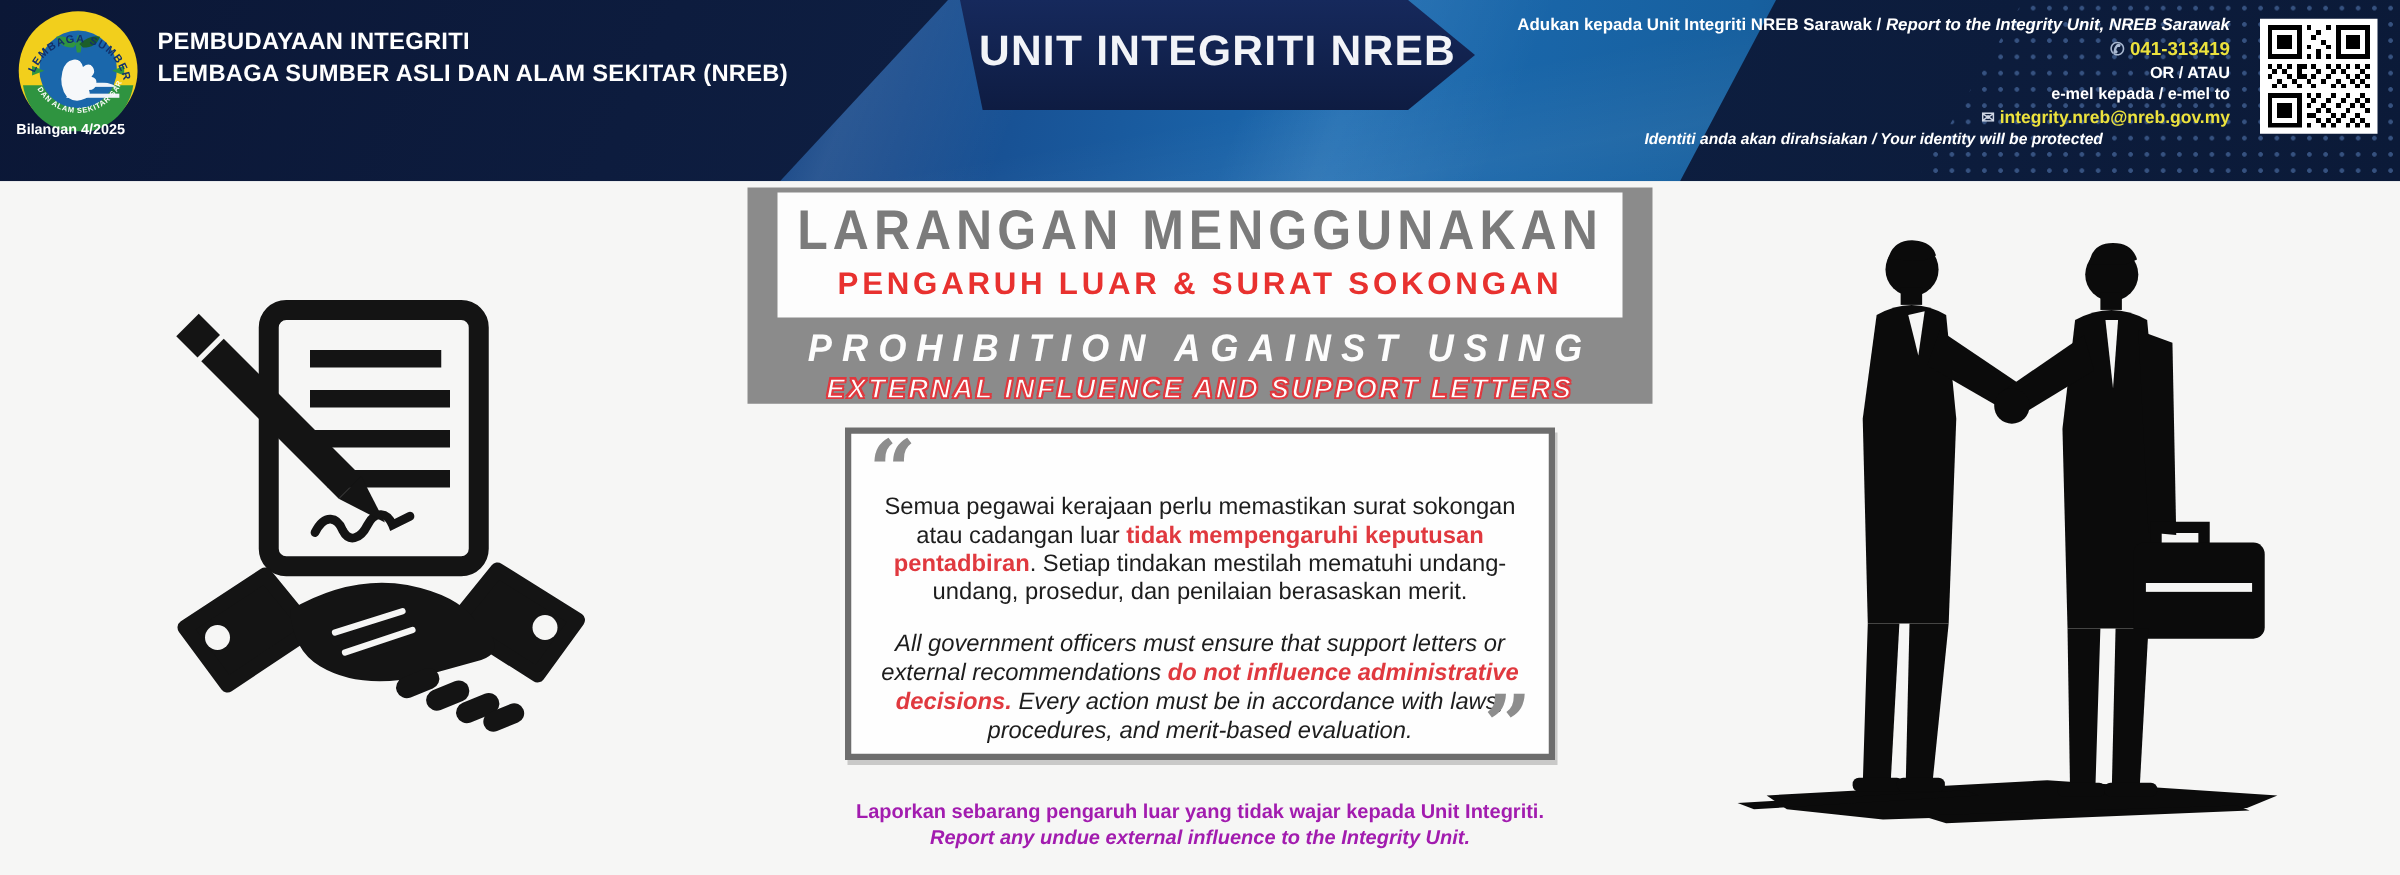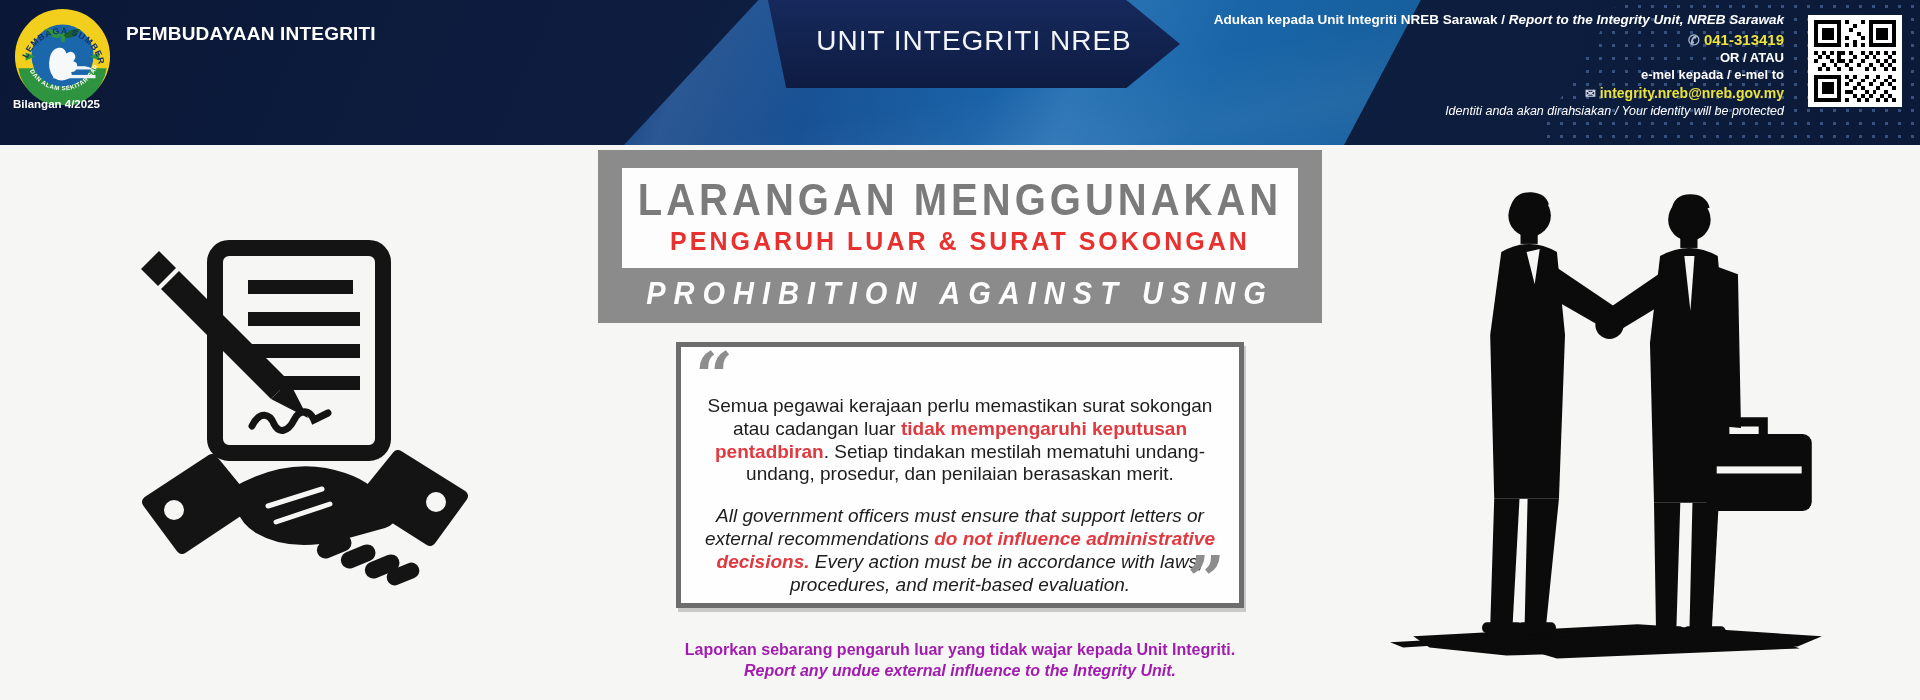--- a/index.html
+++ b/index.html
@@ -23,46 +23,46 @@
          background:linear-gradient(100deg,#11264f 0%,#0b1a38 100%);
          clip-path:polygon(74% 0, 100% 0, 100% 100%, 70% 100%); }
   .hdr-dots { position:absolute; right:0; top:0; width:430px; height:100%;
          clip-path:polygon(30% 0, 100% 0, 100% 100%, 10% 100%);
          background-image:radial-gradient(circle, rgba(96,136,198,.5) 1.6px, transparent 2px);
          background-size:13px 13px; }
   .chevron { position:absolute; left:768px; top:0; width:412px; height:88px;
          background:linear-gradient(180deg,#16295c 0%,#0e1c42 100%);
          clip-path:polygon(0 0, 87% 0, 100% 50%, 87% 100%, 4.4% 100%);
          display:flex; align-items:center; justify-content:center; }
-  .chevron span { color:#f2f4f8; font-weight:normal; font-size:28px; letter-spacing:1px; padding-bottom:6px; }
+  .chevron span { color:#f2f4f8; font-weight:bold; font-size:34px; letter-spacing:1px; padding-bottom:6px; }
   .logo { position:absolute; left:14px; top:8px; width:97px; height:97px; }
   .org { position:absolute; left:126px; top:21px; color:#fff; font-weight:bold;
          font-size:19px; line-height:1.35; letter-spacing:.2px; }
   .issue { position:absolute; left:13px; top:98px; color:#fff; font-weight:bold; font-size:11.5px; }
   .contact { position:absolute; right:136px; top:12px; text-align:right; color:#fff; line-height:1.24; }
   .c-report { font-size:13.5px; font-weight:bold; }
   .c-report .it { font-style:italic; }
   .c-phone { font-size:15px; font-weight:bold; color:#ece23d; margin-top:2px; }
   .ph-ico { color:#a9b9d2; font-size:14px; }
   .c-or, .c-maillabel { font-size:13px; font-weight:bold; margin-top:1px;text-align:right; }
   .c-email { font-size:14px; font-weight:bold; color:#ece23d; margin-top:1px; }
   .env-ico { color:#cfd6e4; font-size:13px; }
-  .c-identity { font-size:12.5px; font-weight:normal; font-style:italic; margin-top:2px; }
+  .c-identity { font-size:12.5px; font-weight:bold; font-style:italic; margin-top:2px;text-align:center; }
   .qr { position:absolute; right:18px; top:15px; width:94px; height:92px; background:#fff; padding:5px; }
   .qr svg { width:100%; height:100%; display:block; }
 
   
   .main { position:absolute; left:0; top:145px; width:1920px; height:555px; background:#f6f6f5; }
 
   .contract-icon { position:absolute; left:140px; top:95px; width:330px; height:370px; }
   .handshake-illustration { position:absolute; left:1385px; top:18px; width:445px; height:508px; }
 
   .title-block { position:absolute; left:598px; top:5px; width:724px; height:173px;
          background:#8b8b8b; text-align:center; }
-  .title-white { margin:18px 24px 10px; background:#fdfdfd; padding:10px 4px 12px; }
+  .title-white { margin:4px 24px 10px; background:#fdfdfd; padding:10px 4px 12px; }
   .t1 { font-size:40px; font-weight:bold; color:#7b7b7b; letter-spacing:4px;
         transform:scaleY(1.12); line-height:1.05; }
   .t2 { font-size:25px; font-weight:bold; color:#e8312f; letter-spacing:3px; margin-top:7px; }
   .t3 { color:#fdfdfd; font-weight:bold; font-style:italic; font-size:29px; letter-spacing:8px;
         transform:scaleY(1.06); line-height:1.05; }
   .t4 { color:#fdfdfd; font-weight:bold; font-style:italic; font-size:22px; letter-spacing:2px;
         margin-top:4px; -webkit-text-stroke:1.1px #e0383e;
         text-shadow:-1px -1px 0 #e0383e, 1px -1px 0 #e0383e, -1px 1px 0 #e0383e, 1px 1px 0 #e0383e; }
 
   .quote-box { position:absolute; left:676px; top:197px; width:568px; height:266px;
@@ -119,20 +119,21 @@
         </text>
         <path id="logoArcBot" d="M14 60 A38.5 38.5 0 0 0 86 60" fill="none"></path>
         <text font-size="6.2" font-weight="bold" fill="#fdfdfd" letter-spacing=".6">
           <textPath href="#logoArcBot" startOffset="6%">DAN ALAM SEKITAR SARAWAK</textPath>
         </text>
       </svg>
     </div>
 
     <div class="org">
       <div>PEMBUDAYAAN INTEGRITI</div>
+      <div>LEMBAGA SUMBER ASLI DAN ALAM SEKITAR (NREB)</div>
     </div>
 
     <div class="issue">Bilangan 4/2025</div>
 
     <div class="contact">
       <div class="c-report">
         <span>Adukan kepada Unit Integriti NREB Sarawak</span><span> / </span><span class="it">Report to the Integrity Unit, NREB Sarawak</span>
       </div>
       <div class="c-phone">
         <span class="ph-ico">✆</span>
@@ -211,20 +212,21 @@
         </g>
       </svg>
     </div>
 
     <section class="title-block">
       <div class="title-white">
         <div class="t1">LARANGAN MENGGUNAKAN</div>
         <div class="t2">PENGARUH LUAR &amp; SURAT SOKONGAN</div>
       </div>
       <div class="t3">PROHIBITION AGAINST USING</div>
+      <div class="t4">EXTERNAL INFLUENCE AND SUPPORT LETTERS</div>
     </section>
 
     <section class="quote-box">
       <div class="q-open">“</div>
       <p class="q-my"><span>Semua pegawai kerajaan perlu memastikan surat sokongan atau cadangan luar </span><span class="hl">tidak mempengaruhi keputusan pentadbiran</span><span>. Setiap tindakan mestilah mematuhi undang-undang, prosedur, dan penilaian berasaskan merit.</span></p>
       <p class="q-en"><span>All government officers must ensure that support letters or external recommendations </span><span class="hl">do not influence administrative decisions.</span><span>  Every action must be in accordance with laws, procedures, and merit-based evaluation.</span></p>
       <div class="q-close">”</div>
     </section>
 
     <div class="footer-note">

